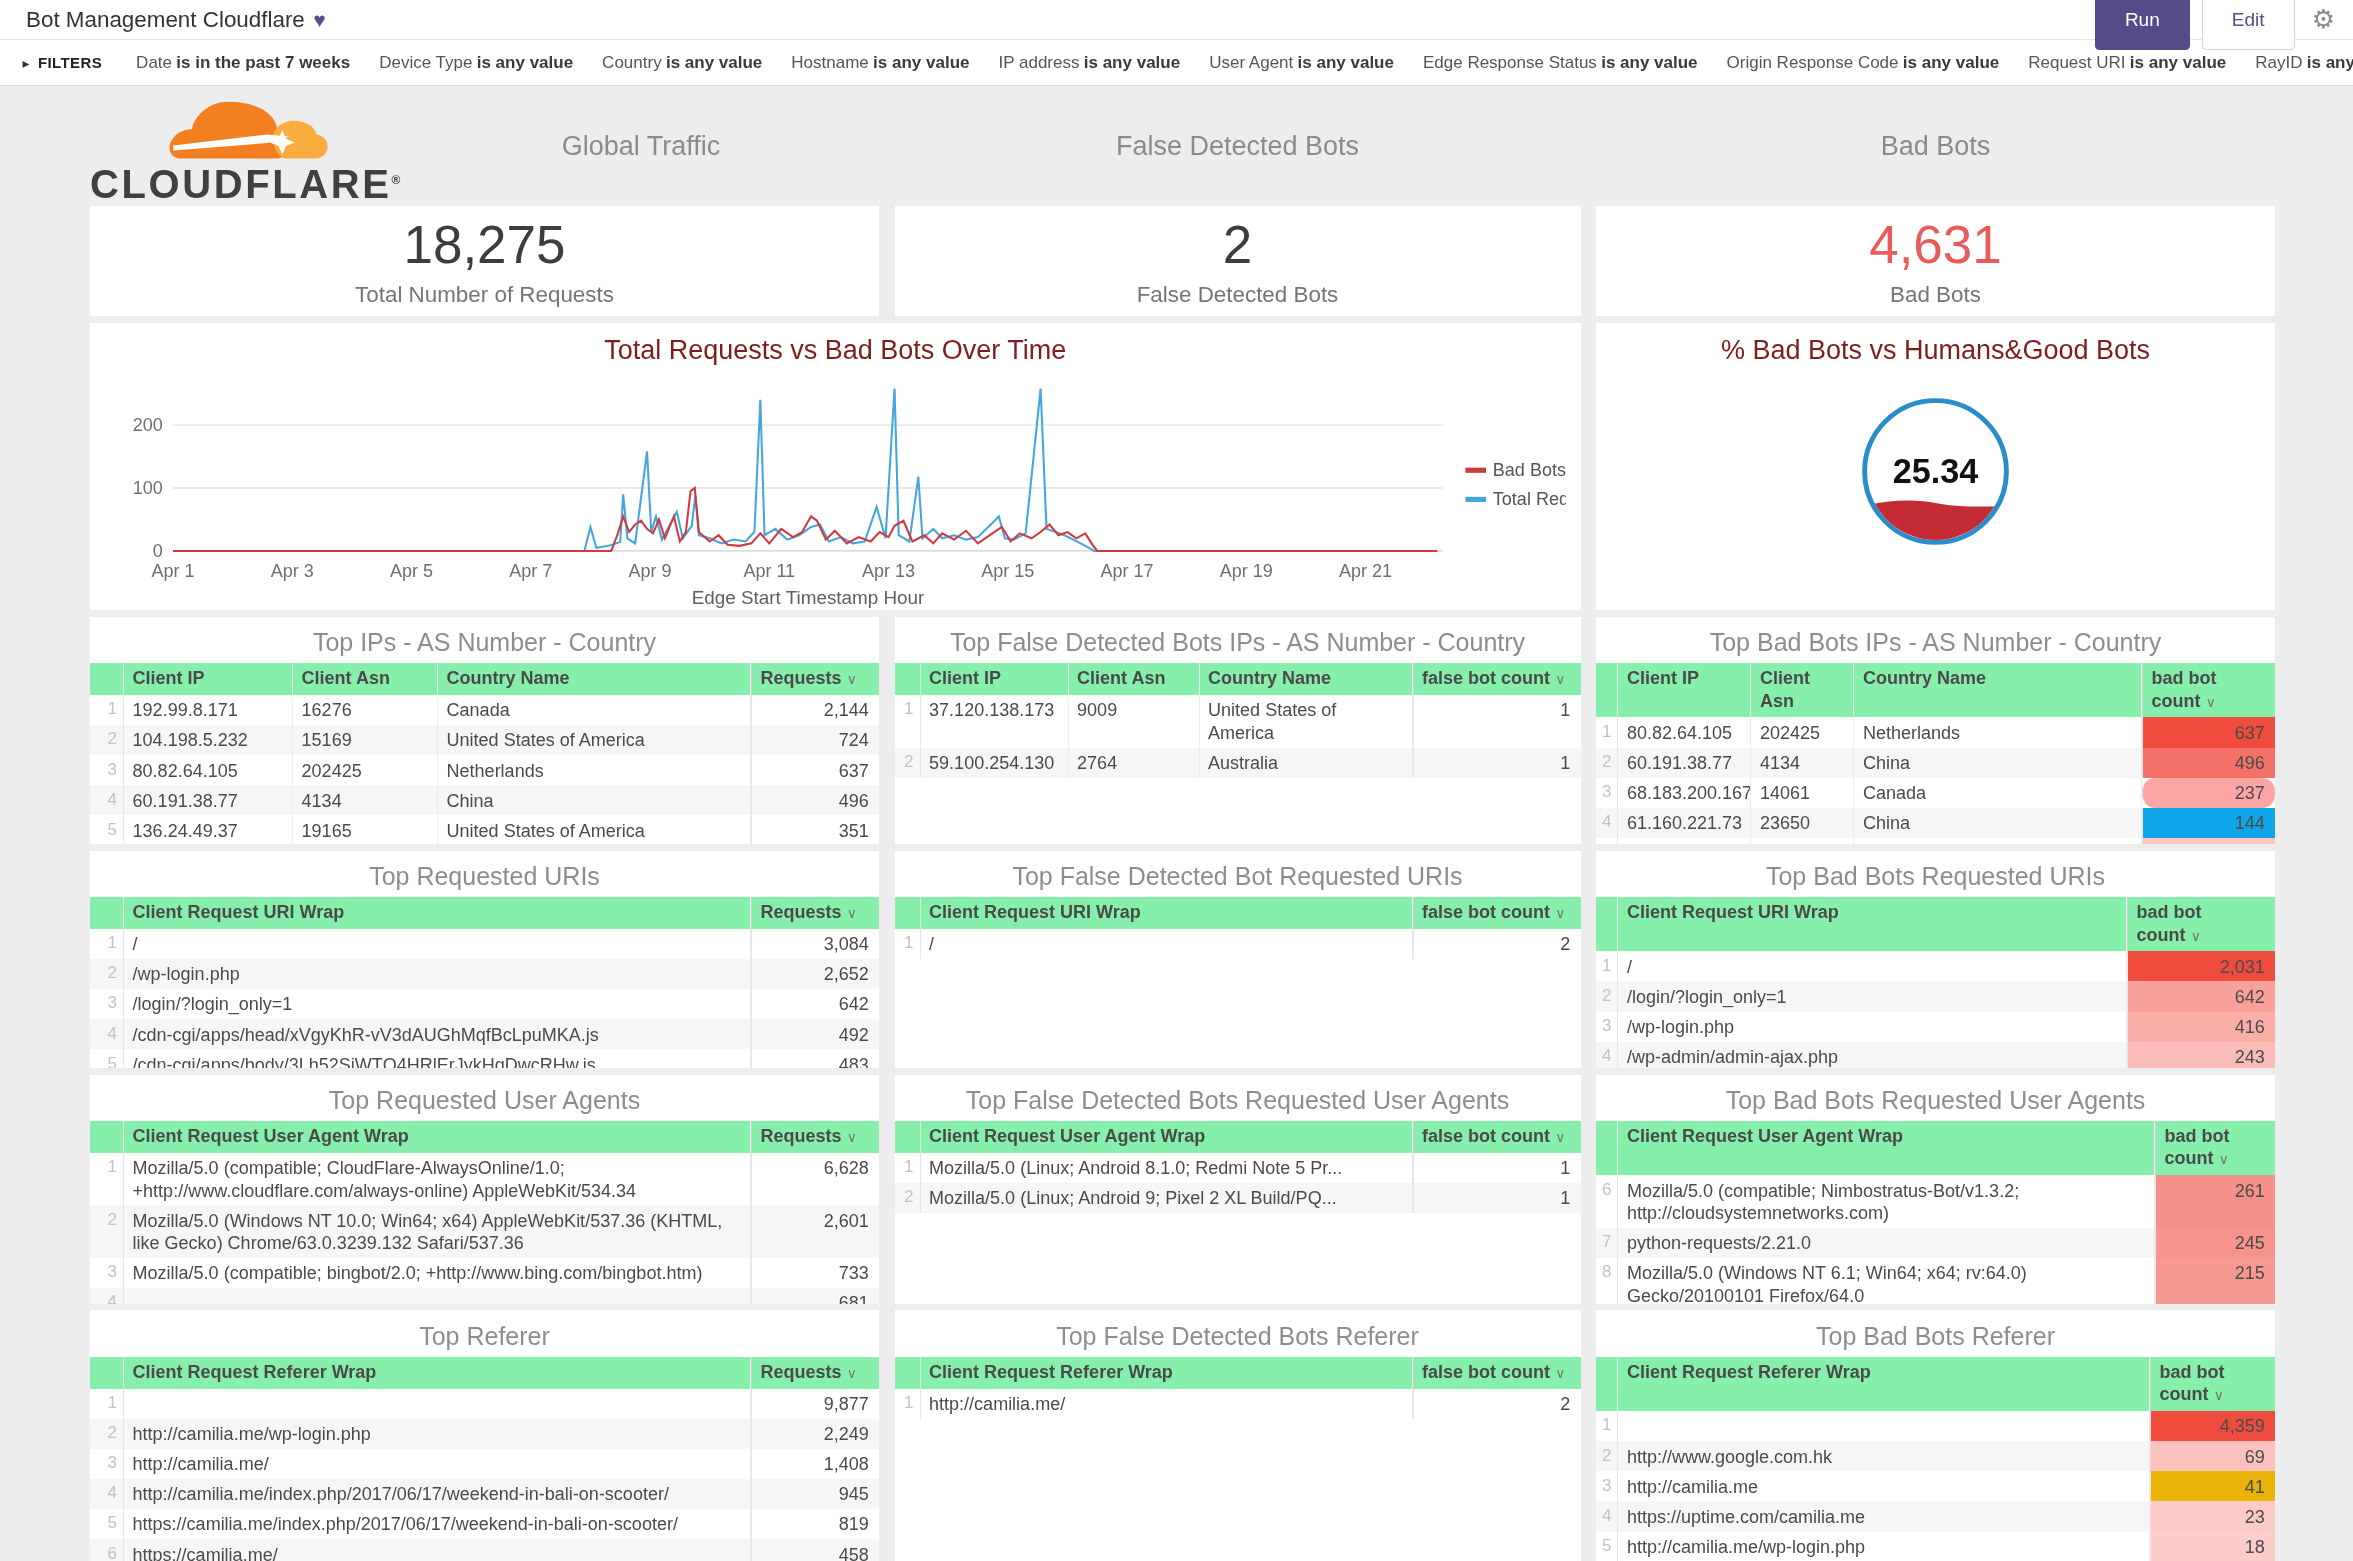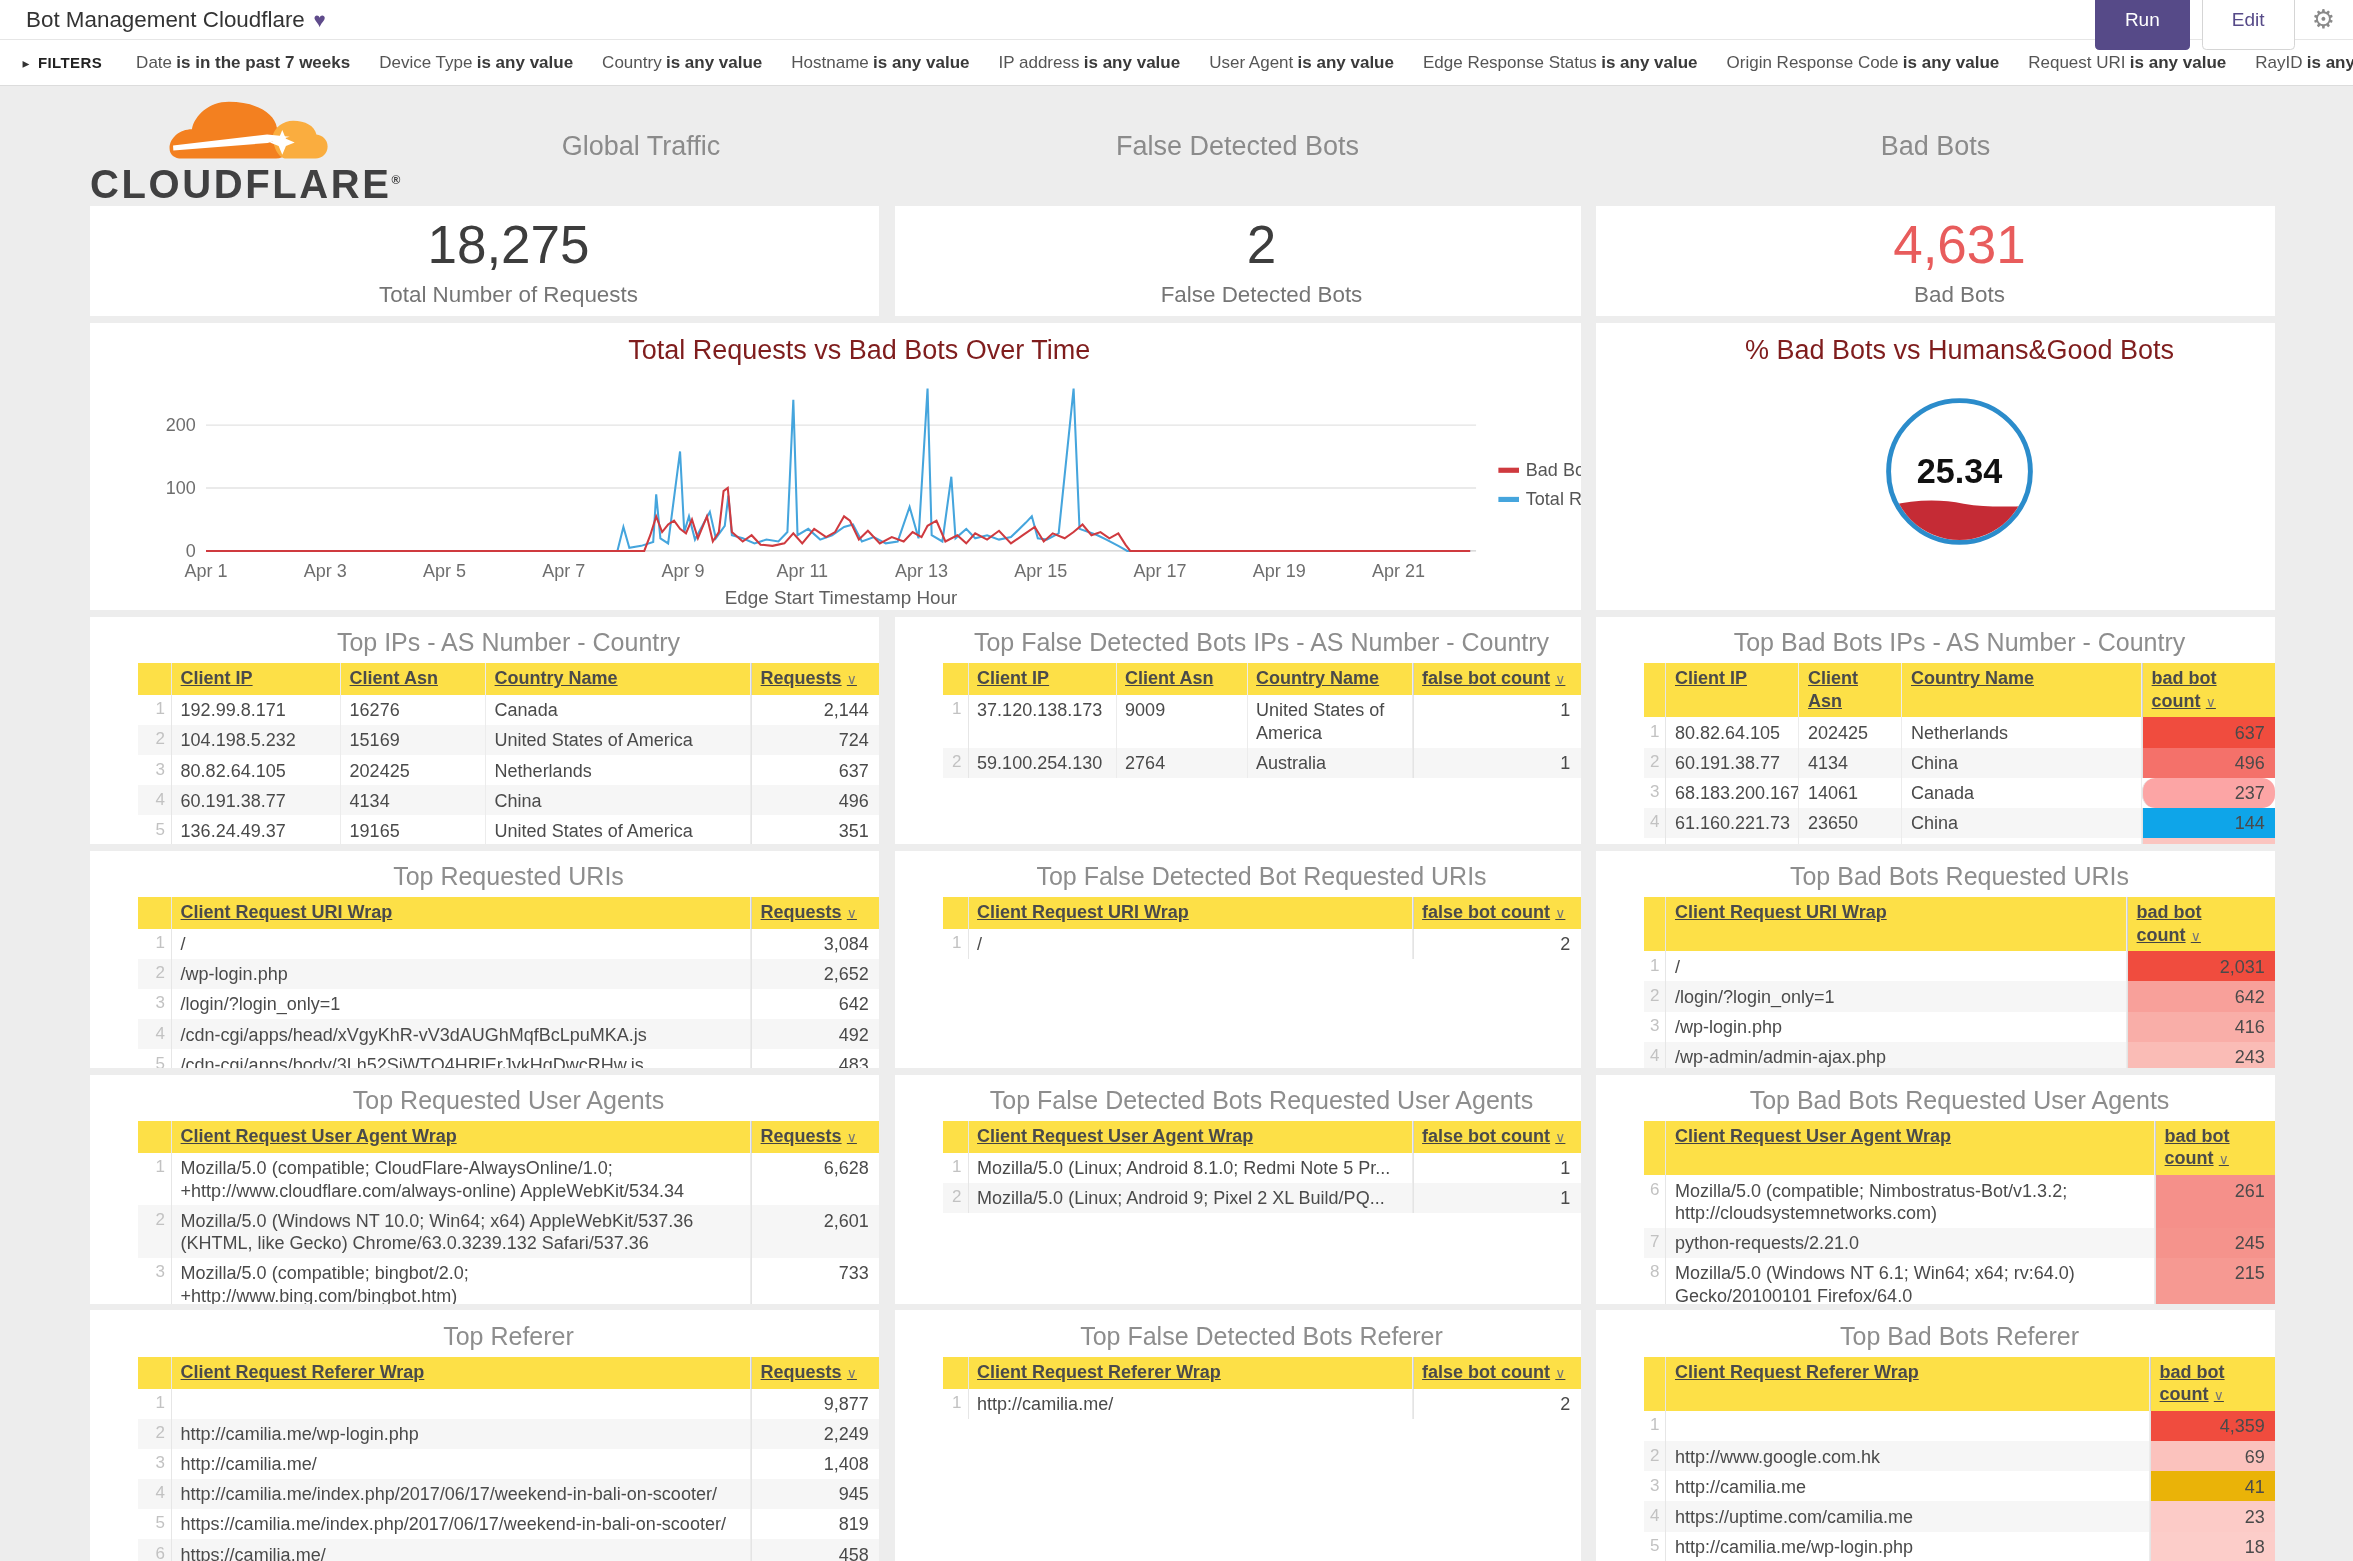--- a/index.html
+++ b/index.html
@@ -34,21 +34,21 @@
   .wordmark { font-size:40px; font-weight:bold; letter-spacing:2.6px; color:#404041; line-height:1; margin-top:1.7px; }
   .wordmark sup { font-size:12px; }
   .band-title { font-size:27px; color:#8b8b8b; text-align:center; }
   .band-c1 .band-title { flex:1; }
   .band-c2, .band-c3 { text-align:center; }
 
   
   .grid { display:grid; grid-template-columns:789px 686px 679px;
     grid-template-rows:110px 287px 227px 217px 229px 284px;
     gap:6.9px 15.5px; margin-left:90px; }
-  .card { background:#fff; position:relative; overflow:hidden;padding-left:48px; }
+  .card { background:#fff; position:relative; overflow:hidden; }
   .span2 { grid-column:1 / 3; }
 
   
   .metric { display:flex; flex-direction:column; align-items:center; justify-content:center; gap:6.9px; }
   .metric .mv { font-size:53px; color:#3d3d3d; }
   .metric .ml { font-size:22.4px; color:#757575; }
 
   
   .chart-card { padding-top:12px; }
   .chart-title { text-align:center; font-size:27px; color:#7f1d1d; margin-bottom:3.4px; }
@@ -56,21 +56,21 @@
 
   
   .gauge-card { padding-top:12px; text-align:center; }
   .gauge-wrap { margin-top:24px; }
 
   
   .tcard { padding-top:5.2px; }
   .t-title { text-align:center; font-size:25px; color:#8d8d8d; height:41px; line-height:41px;
     white-space:nowrap; overflow:hidden; }
   .tr { display:grid; align-items:stretch; }
-  .th { background:#fde047;text-decoration:underline; }
+  .th { background:#86efac; }
   .th .cell, .th .rn, .th .cnt { font-weight:bold; color:#4a4a4a; }
   .rn { color:#c2c2c2; font-size:17px; text-align:right; padding:4.3px 6px 0 1.7px; border-right:0.9px solid #e6e6e6; }
   .cell { font-size:18px; color:#4a4a4a; padding:4.3px 8.6px 3.4px 8.6px; border-right:0.9px solid #ececec;
     line-height:22.4px; overflow:hidden; }
   .cnt { font-size:18px; color:#4a4a4a; padding:4.3px 10.3px 3.4px 8.6px; text-align:right; line-height:22.4px; }
   .tr:not(.th) { min-height:28px; }
   .tr.zebra { background:#f6f6f6; }
   .sort { font-size:13.8px; color:#777; margin-left:5.2px; font-weight:normal; cursor:pointer; }
 
   

